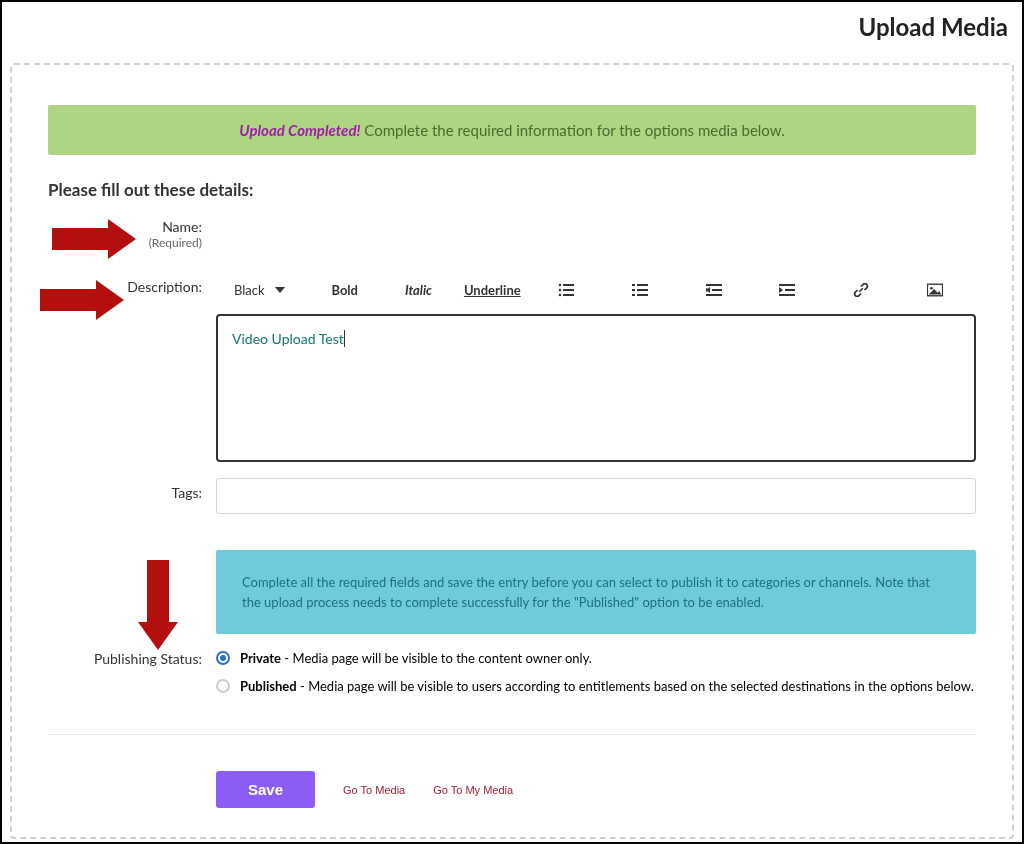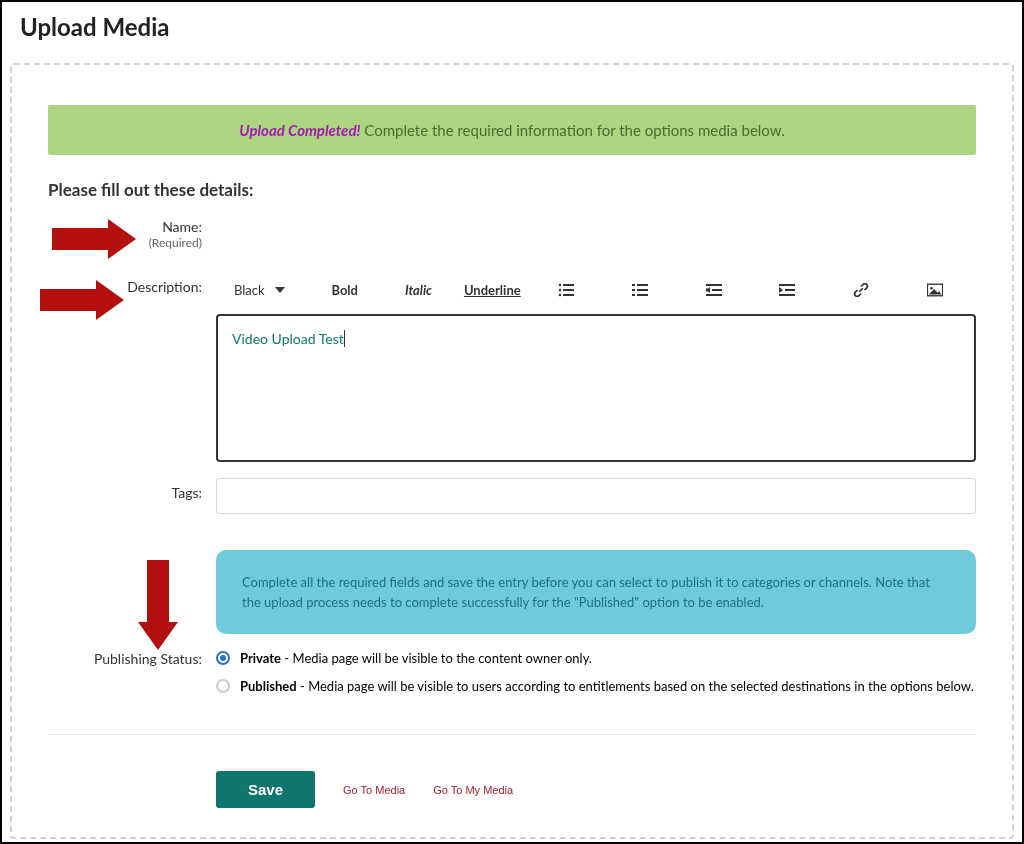--- a/index.html
+++ b/index.html
@@ -11,20 +11,21 @@
     height: 844px;
     border: 2px solid #000;
     overflow: hidden;
     position: relative;
   }
   .page-title {
     font-size: 24px;
     font-weight: 700;
     color: #222;
     padding: 10px 14px 4px 18px;
+    text-align: right;
   }
   .dashed-box {
     margin: 18px 8px 0 8px;
     border: 2px dashed #d0d0d0;
     border-radius: 4px;
     padding: 0;
     height: 776px;
     position: relative;
   }
   .inner {
@@ -109,21 +110,21 @@
     color: #0f766e;
     font-family: inherit;
   }
   .editor-box .caret { border-right:1px solid #333; }
   .info-box {
     background: #6cc7d9;
     color: #fff;
     padding: 22px 26px;
     font-size: 13px;
     line-height: 1.55;
-    border-radius: 10px;
+    border-radius: 2px;
   }
   .info-box { color: #eafafd; }
   .info-box { color: #f2fcfe; }
   .info-box { color: #ecfafd; }
   .info-box { color: #f1fbfd; }
   .info-box { color: #d9f3f8; }
   .info-box { color: #e7f7fa; }
   .info-box { color: #d2f1f6; }
   .info-box { color: #c8eef4; }
   .info-box { color: #e1f6fa; }
@@ -139,21 +140,21 @@
     display:inline-flex;align-items:center;justify-content:center;
     background:#fff; flex-shrink:0;
   }
   .radio.checked { border-color:#2a6fd6; }
   .radio.checked::after {
     content:""; width:6px;height:6px;background:#2a6fd6;border-radius:50%;
   }
   .radio.disabled { border-color:#ccc; }
   .btn-row { display:flex; gap:28px; align-items:center; margin-top:18px; }
   .btn-primary {
-    background:#0f766e; color:#fff; font-weight:700; font-size:15px;
+    background:#8b5cf6; color:#fff; font-weight:700; font-size:15px;
     border:none; border-radius:3px; padding:10px 32px; cursor:pointer;
   }
   .btn-link {
     color:#a01d32; font-size:11px; cursor:pointer; background:none;border:none;
   }
   hr.divider {
     border:none;border-top:1px solid #e6e6e6;margin:28px 0 4px 0;
   }
   
   .arrow-right {

